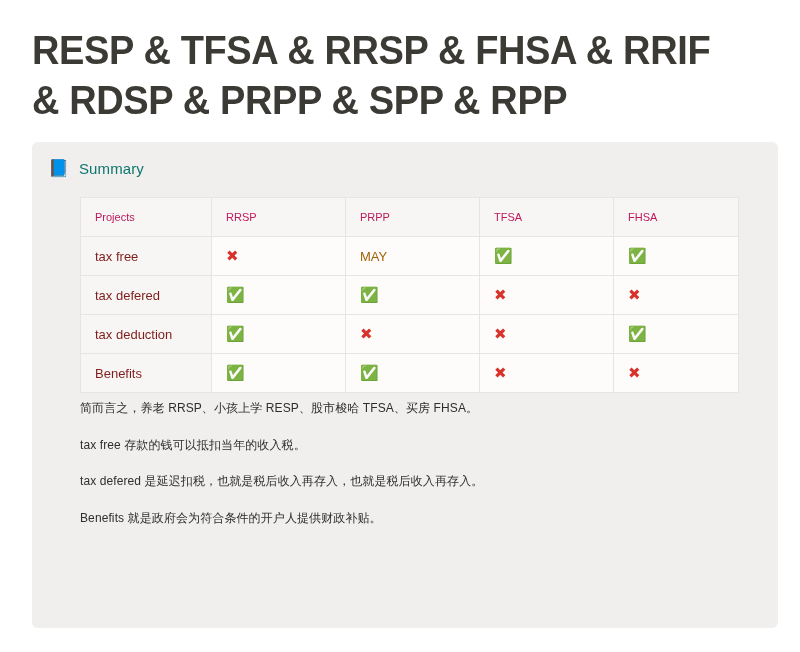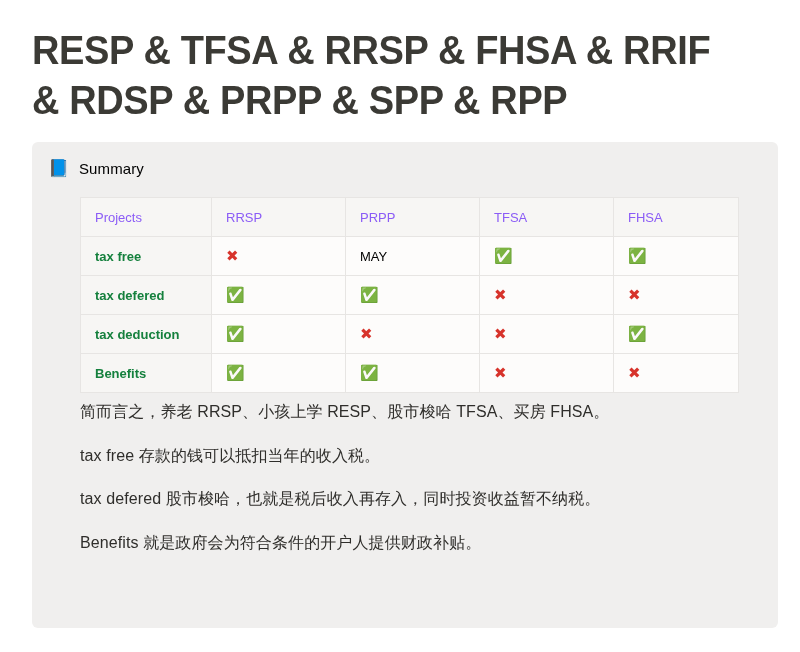--- a/index.html
+++ b/index.html
@@ -63,21 +63,21 @@
   }
   .book-icon {
     font-size: 17px;
     line-height: 1;
     display: inline-block;
     width: 19px;
     text-align: center;
   }
   .card-head-label {
     font-size: 15px;
-    color: #000000;
+    color: #0f766e;
     letter-spacing: 0.1px;
   }
 
   
   .tbl-wrap {
     position: absolute;
     left: 48px;
     top: 55px;
     width: 658px;
   }
@@ -102,47 +102,46 @@
     text-align: left;
     vertical-align: middle;
     font-weight: 400;
     color: #2f2e2b;
     background: #fdfcfb;
     overflow: hidden;
     white-space: nowrap;
   }
   table.summary-table thead th {
     background: #f7f6f4;
-    color: #8b5cf6;
-    font-size: 13px;
+    color: #be185d;
+    font-size: 11px;
   }
   table.summary-table tbody td.rowhead {
     background: #f7f6f4;
-    color: #15803d;
-    font-weight: bold;
+    color: #7f1d1d;
   }
   .mark {
     font-size: 15px;
     line-height: 1;
     display: inline-block;
   }
   .mark.yes { color: #22a53a; }
   .mark.no  { color: #d7332b; }
-  .cell-text { font-size: 13px; color: #000000; }
+  .cell-text { font-size: 13px; color: #a16207; }
 
   
   .notes {
     position: absolute;
     left: 48px;
     top: 256px;
     width: 668px;
   }
   .notes p {
     margin: 0 0 16px 0;
-    font-size: 16px;
+    font-size: 12px;
     line-height: 1.72;
     color: #2f2e2b;
     letter-spacing: 0.1px;
   }
   .notes p:last-child { margin-bottom: 11px; }
 </style>
 </head>
 <body>
 
 <div class="page">
@@ -241,18 +240,18 @@
             </td>
           </tr>
 
         </tbody>
       </table>
     </div>
 
     <div class="notes">
       <p>简而言之，养老 RRSP、小孩上学 RESP、股市梭哈 TFSA、买房 FHSA。</p>
       <p>tax free 存款的钱可以抵扣当年的收入税。</p>
-      <p>tax defered 股市梭哈，也就是税后收入再存入，同时投资收益暂不纳税。</p>
+      <p>tax defered 是延迟扣税，也就是税后收入再存入，也就是税后收入再存入。</p>
       <p>Benefits 就是政府会为符合条件的开户人提供财政补贴。</p>
     </div>
 
   </section>
 </div>
 
 </body></html>

